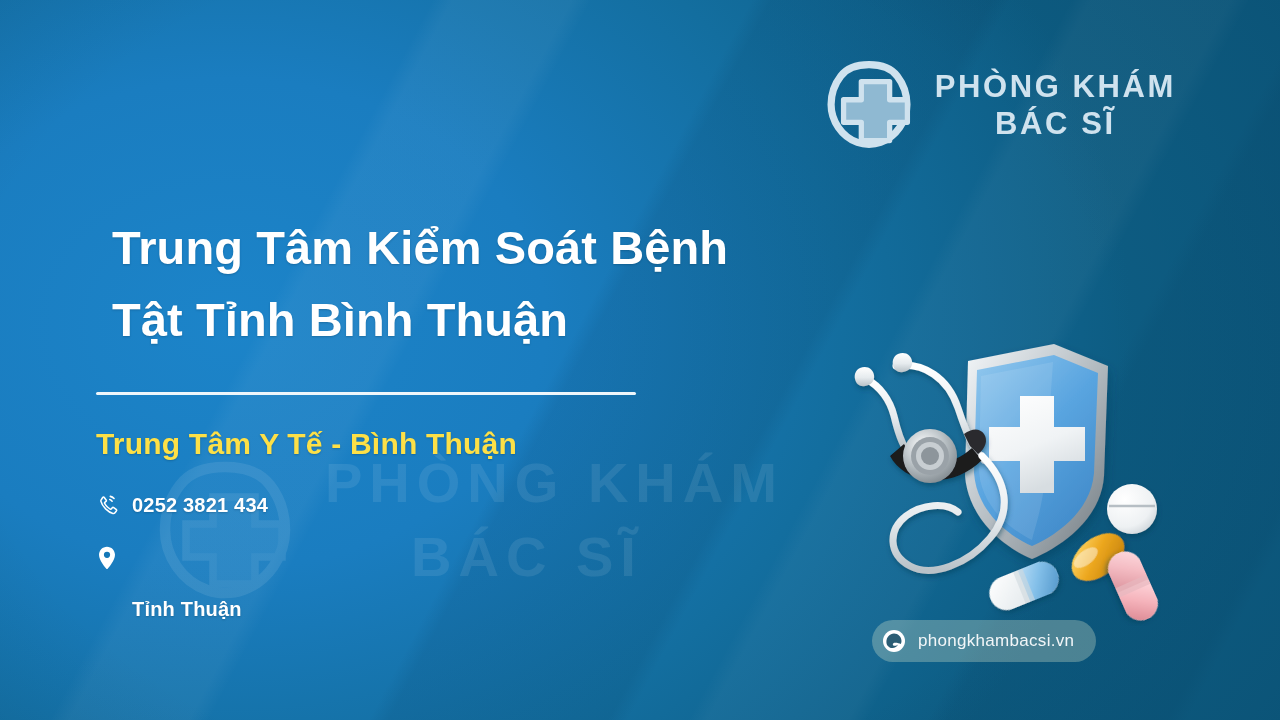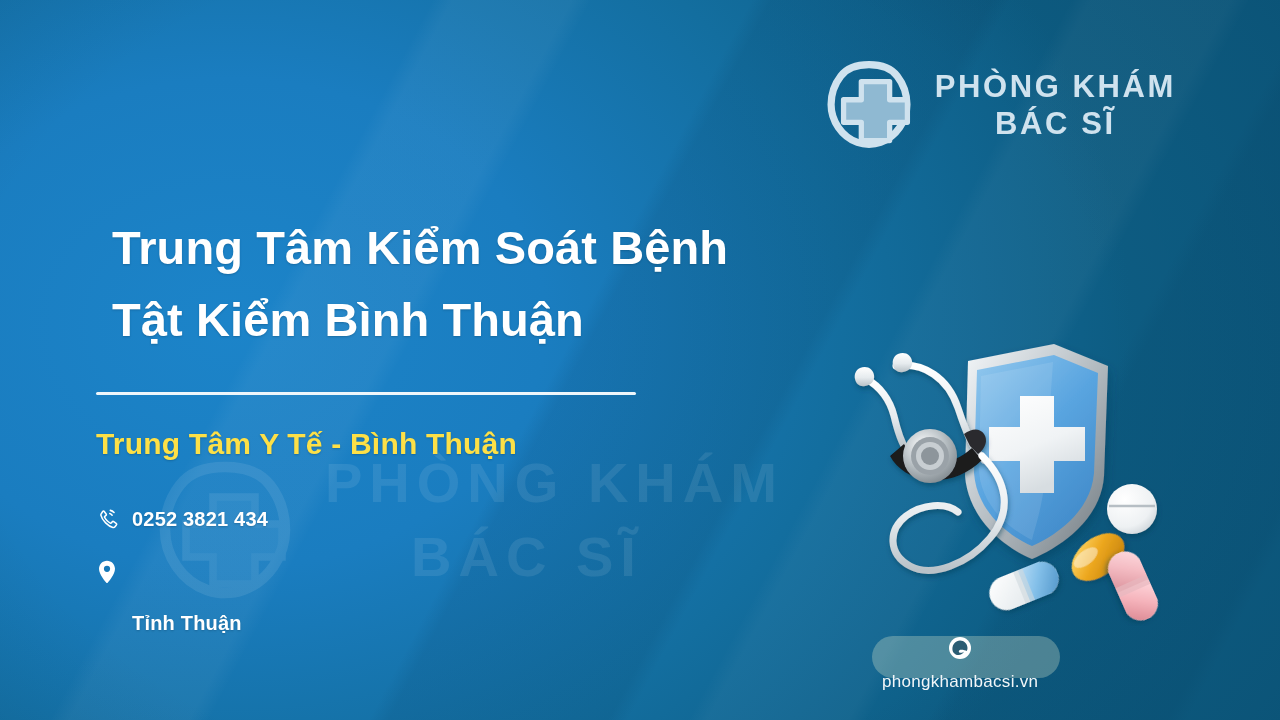--- a/index.html
+++ b/index.html
@@ -129,21 +129,21 @@
   .subtitle {
     color: #fde047;
     font-size: 30px;
     font-weight: 700;
     margin: 32px 0 0 0;
     letter-spacing: 0.2px;
     text-shadow: 0 1px 2px rgba(0,40,65,0.25);
   }
 
   .contact {
-    margin-top: 44px;
+    margin-top: 30px;
   }
   .contact-row {
     display: flex;
     align-items: flex-start;
     gap: 14px;
     margin-bottom: 24px;
   }
   .contact-row:last-child { margin-bottom: 0; }
   .c-icon {
     width: 22px;
@@ -170,29 +170,28 @@
     left: 836px;
     top: 316px;
     width: 350px;
     height: 310px;
   }
 
   
   .site-badge {
     position: absolute;
     left: 872px;
-    top: 636px;
+    top: 620px;
     height: 42px;
     padding: 0 22px 0 10px;
     display: flex;
     align-items: center;
     gap: 12px;
     border-radius: 21px;
     background: rgba(226,236,206,0.30);
-    flex-direction: column;
   }
   .globe-icon { width: 24px; height: 24px; flex: none; }
   .site-url {
     color: #f2f6f8;
     font-size: 17px;
     font-weight: 400;
     letter-spacing: 0.3px;
     white-space: nowrap;
   }
 </style>
@@ -225,21 +224,21 @@
     </svg>
     <div class="brand-words">
       <div class="brand-l1">PHÒNG KHÁM</div>
       <div class="brand-l2">BÁC SĨ</div>
     </div>
   </div>
 
   <div class="content">
     <h1 class="title">
       <span>Trung Tâm Kiểm Soát Bệnh</span><br>
-      <span>Tật Kiểm Bình Thuận</span>
+      <span>Tật Tỉnh Bình Thuận</span>
     </h1>
 
     <div class="divider"></div>
 
     <div class="subtitle">Trung Tâm Y Tế - Bình Thuận</div>
 
     <div class="contact">
 
       <div class="contact-row">
         <span class="c-icon">

